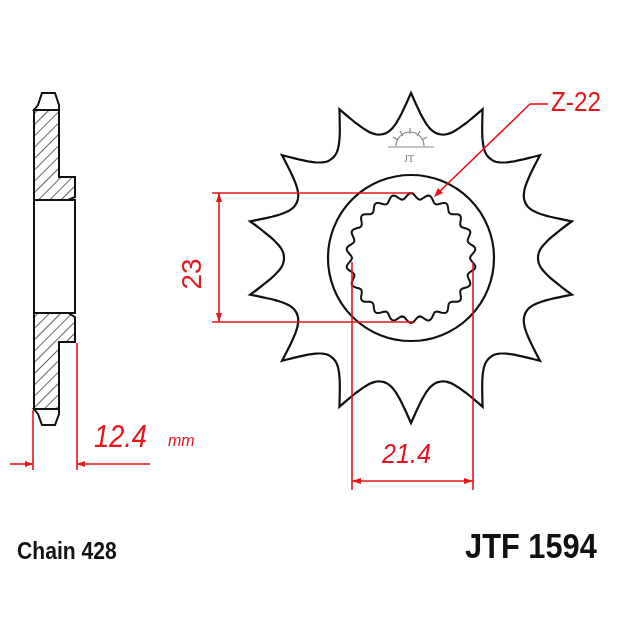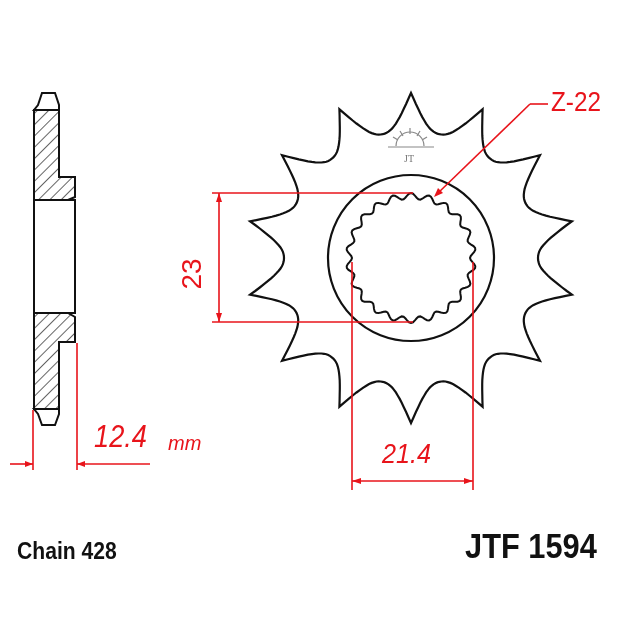--- a/index.html
+++ b/index.html
@@ -3,21 +3,21 @@
 <meta charset="utf-8">
 <style>
   html,body{margin:0;padding:0;background:#ffffff;}
   body{width:640px;height:640px;position:relative;overflow:hidden;font-family:"Liberation Sans",sans-serif;}
   svg{position:absolute;left:0;top:0;}
   .lbl{position:absolute;font-family:"Liberation Sans",sans-serif;white-space:nowrap;}
   .red{color:#e8141b;}
   .chain{left:17px;top:537px;font-size:24px;font-weight:bold;color:#111;transform:scaleX(0.88);transform-origin:left top;}
   .part{left:465px;top:526px;font-size:35px;font-weight:bold;color:#111;transform:scaleX(0.88);transform-origin:left top;}
   .dim124{left:94px;top:418px;font-size:32px;font-style:italic;transform:scaleX(0.85);transform-origin:left top;}
-  .mm{left:168px;top:432px;font-size:20px;font-style:italic;}
+  .mm{left:168px;top:432px;font-size:16px;font-style:italic;}
   .dim214{left:382px;top:438px;font-size:28px;font-style:italic;transform:scaleX(0.9);transform-origin:left top;}
   .dim23{left:176px;top:258px;font-size:28px;transform:rotate(-90deg);transform-origin:center;}
   .z22{left:551px;top:87px;font-size:27px;transform:scaleX(0.9);transform-origin:left top;}
 </style>
 </head>
 <body>
 
 <svg width="640" height="640" viewBox="0 0 640 640">
   <defs>
     <pattern id="hatch" width="8" height="8" patternUnits="userSpaceOnUse" patternTransform="rotate(45)">

